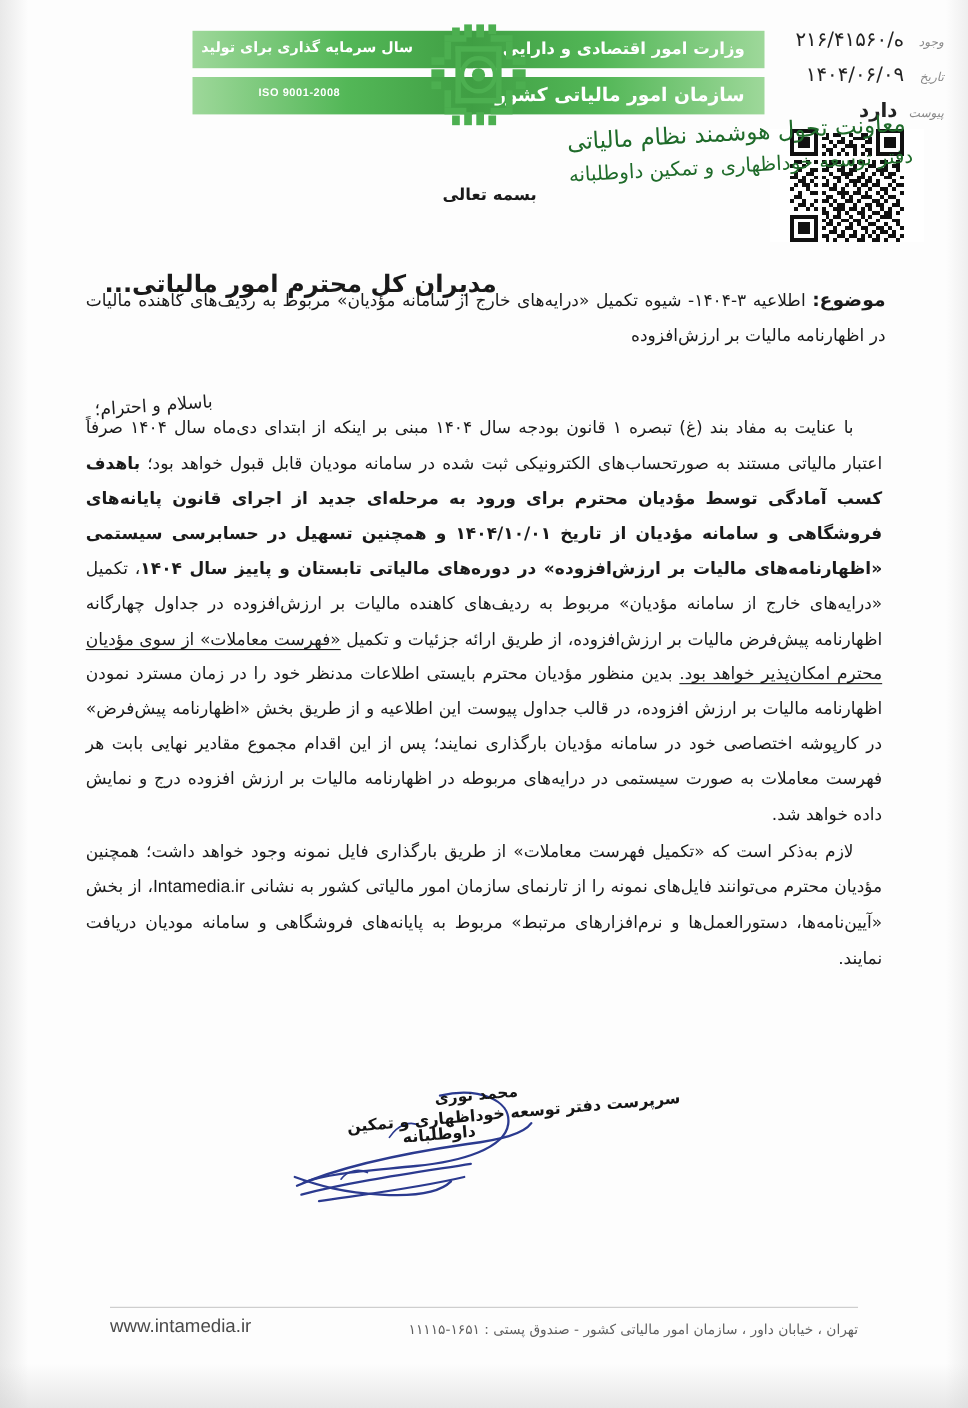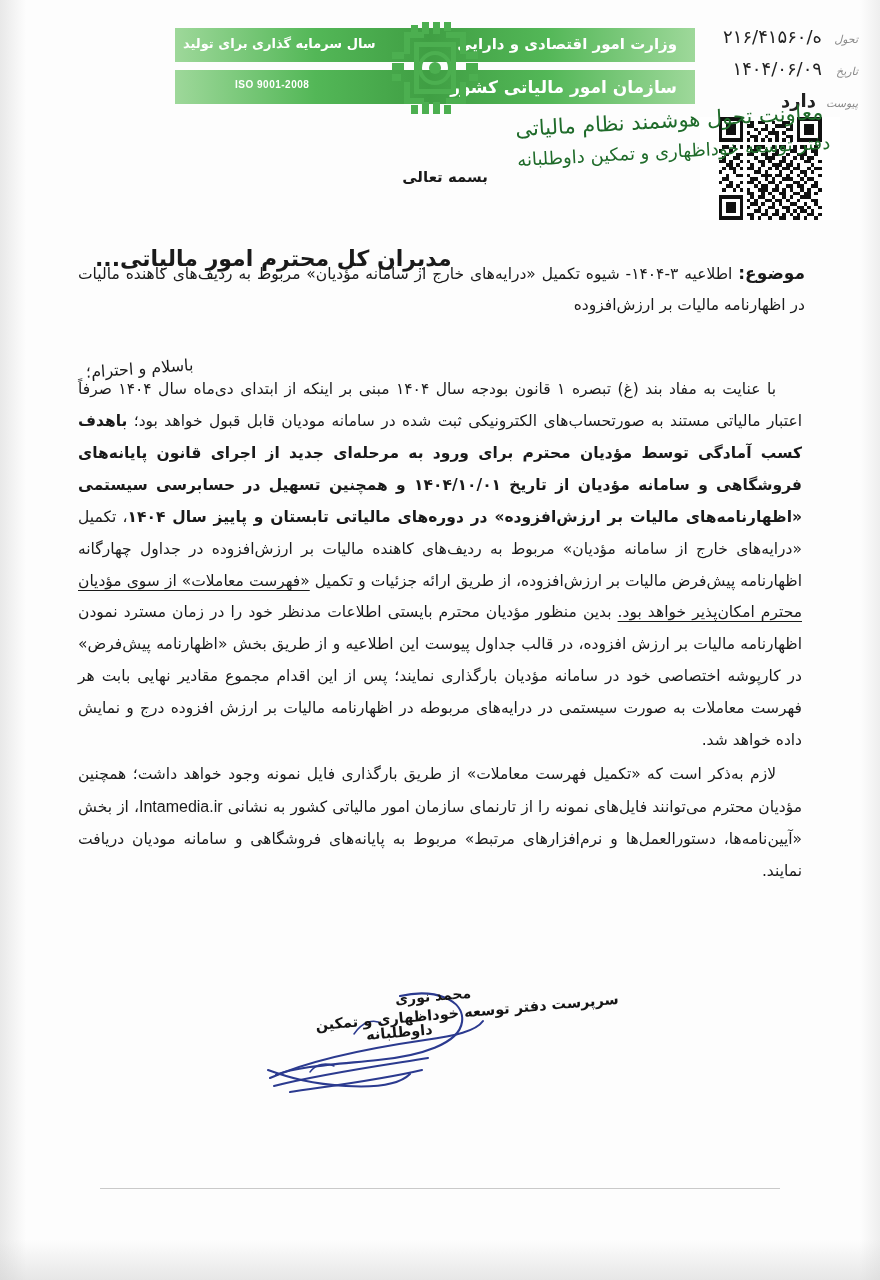--- a/index.html
+++ b/index.html
@@ -339,21 +339,21 @@
           <rect x="59" y="20" width="5" height="52"></rect>
         </g>
         <circle cx="43" cy="46" r="15" fill="none" stroke="#4caf50" stroke-width="4"></circle>
         <circle cx="43" cy="46" r="6" fill="#4caf50"></circle>
       </svg>
     </div>
   </div>
 
   <div class="docmeta">
     <div class="meta-row">
-      <span class="meta-label">تحول</span>
+      <span class="meta-label">وجود</span>
       <span class="meta-value">ه/۲۱۶/۴۱۵۶۰</span>
     </div>
     <div class="meta-row">
       <span class="meta-label">تاریخ</span>
       <span class="meta-value">۱۴۰۴/۰۶/۰۹</span>
     </div>
     <div class="meta-row">
       <span class="meta-label">پیوست</span>
       <span class="meta-value strong">دارد</span>
     </div>
@@ -622,17 +622,21 @@
         <path d="M104 60 C112 48, 124 44, 132 50"></path>
         <path d="M60 98 C66 90, 76 88, 84 92"></path>
       </g>
     </svg>
     <div class="sig-name">محمد نوری</div>
     <div class="sig-title">سرپرست دفتر توسعه خوداظهاری و تمکین</div>
     <div class="sig-title2">داوطلبانه</div>
   </div>
 
   <div class="footer-rule"></div>
+  <div class="footer">
+    <div class="footer-url">www.intamedia.ir</div>
+    <div class="footer-addr">تهران ، خیابان داور ، سازمان امور مالیاتی کشور - صندوق پستی : ۱۶۵۱-۱۱۱۱۵</div>
+  </div>
 
   <div class="edge-shade-l"></div>
   <div class="edge-shade-r"></div>
   <div class="edge-shade-b"></div>
 </div>
 
 </body></html>

